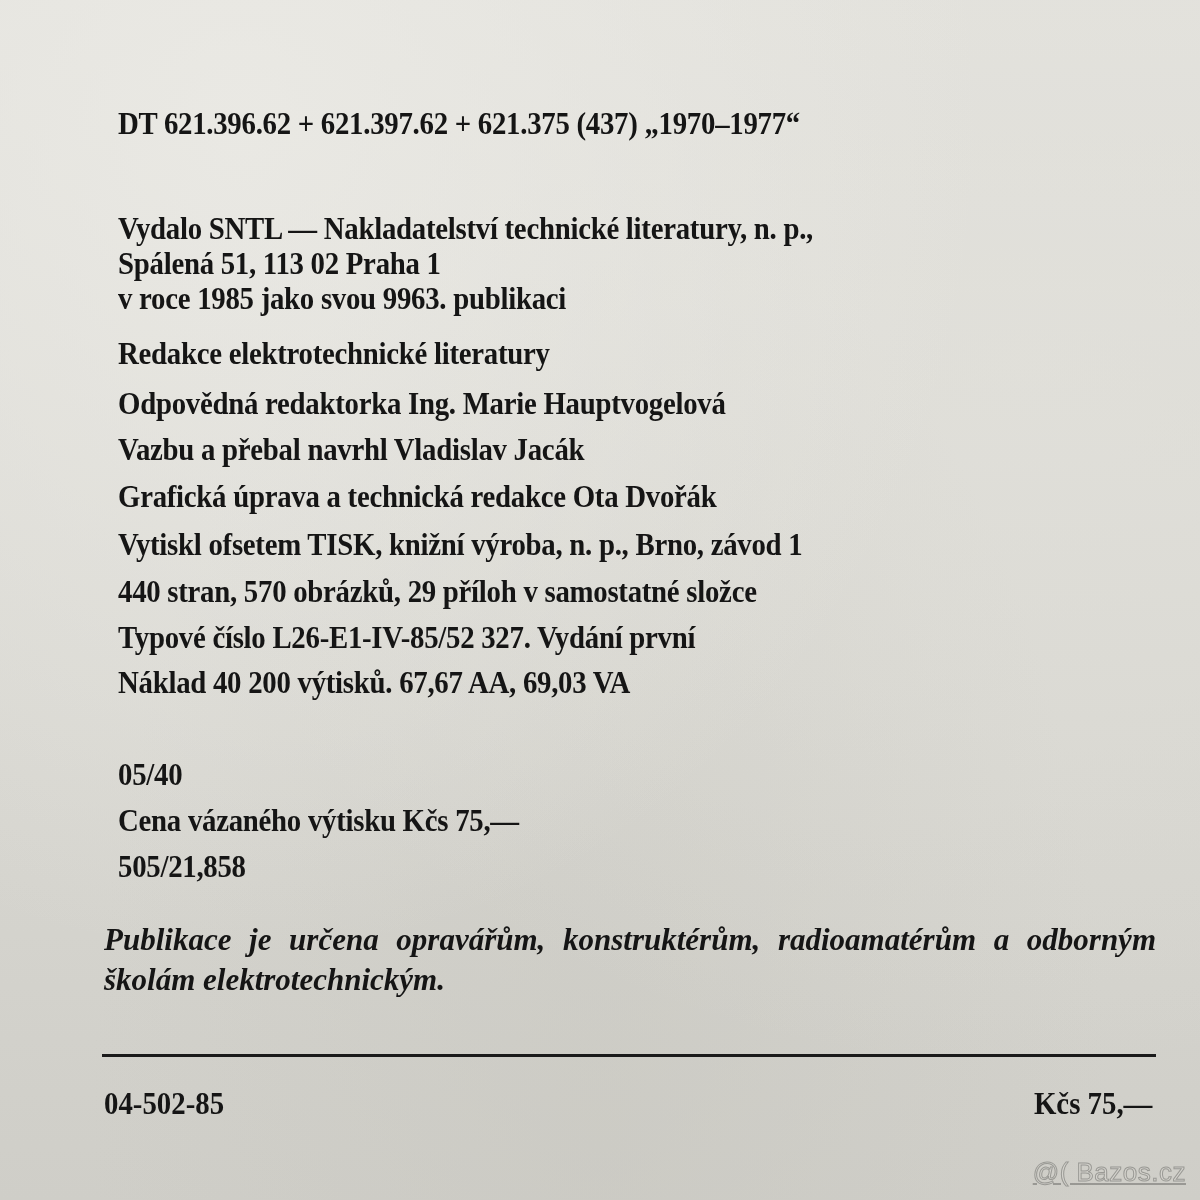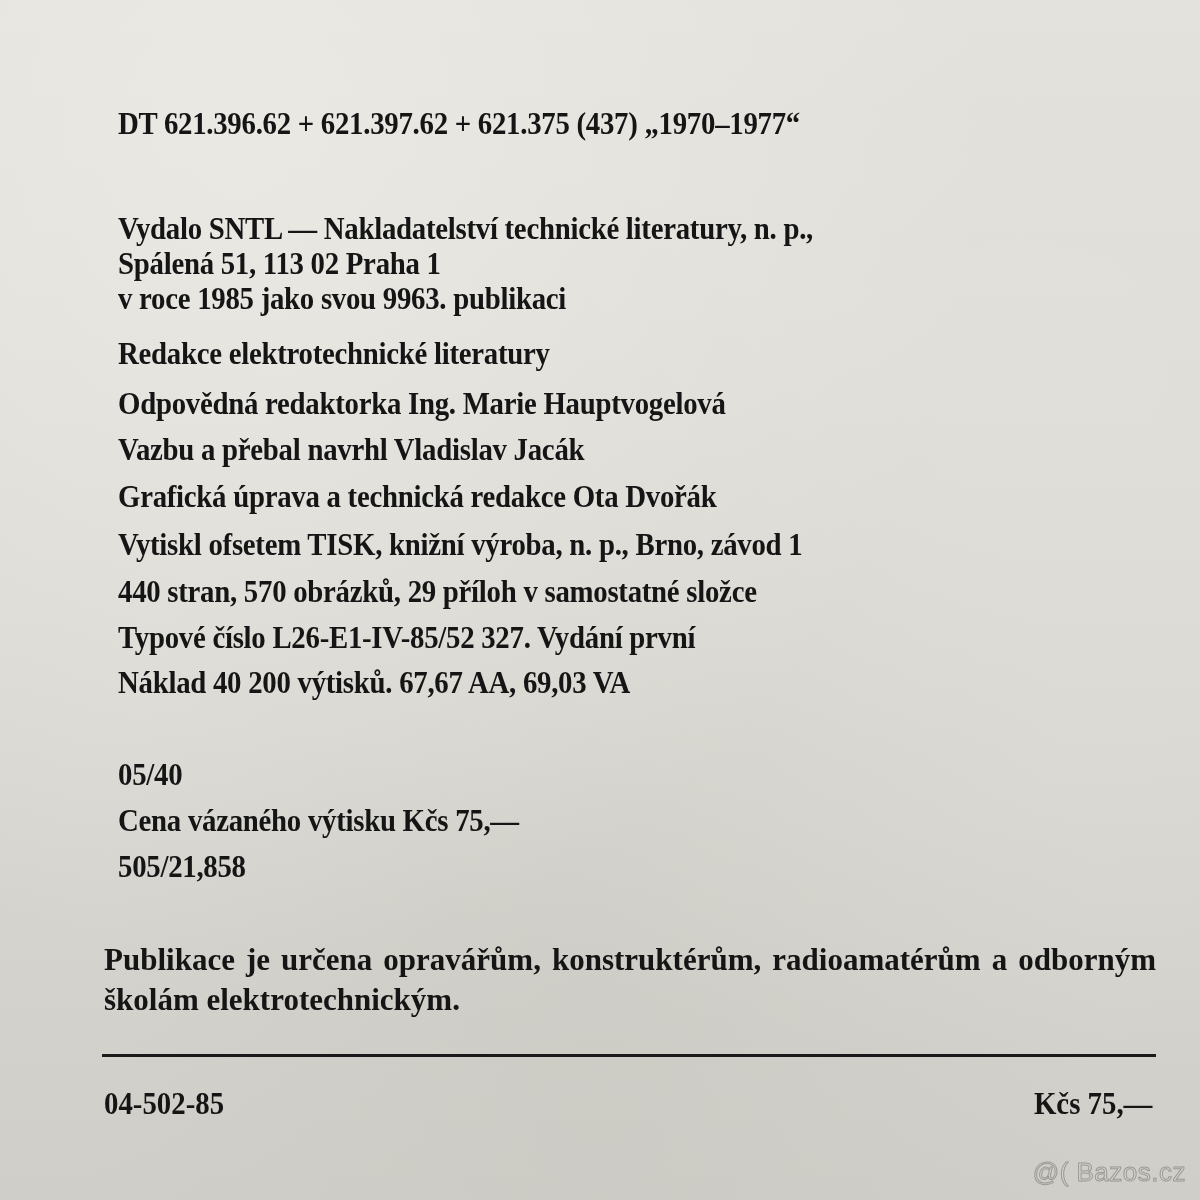--- a/index.html
+++ b/index.html
@@ -78,20 +78,21 @@
     }
     .watermark {
       position: absolute;
       right: 14px;
       bottom: 12px;
       font-family: "Liberation Sans", "DejaVu Sans", sans-serif;
       font-size: 26px;
       color: rgba(215,214,208,0.6);
       -webkit-text-stroke: 1px rgba(130,130,125,0.7);
       letter-spacing: 0.5px;
+      text-decoration: underline;
     }
   </style>
 </head>
 <body>
 
 <div class="page">
 
   <div class="line udc-line">DT 621.396.62 + 621.397.62 + 621.375 (437) „1970–1977“</div>
 
   <div class="line bold" style="top:211px">Vydalo SNTL — Nakladatelství technické literatury, n. p.,</div>
@@ -103,21 +104,21 @@
   <div class="line bold" style="top:479px">Grafická úprava a technická redakce Ota Dvořák</div>
   <div class="line bold" style="top:527px">Vytiskl ofsetem TISK, knižní výroba, n. p., Brno, závod 1</div>
   <div class="line bold" style="top:574px">440 stran, 570 obrázků, 29 příloh v samostatné složce</div>
   <div class="line bold" style="top:620px">Typové číslo L26-E1-IV-85/52 327. Vydání první</div>
   <div class="line bold" style="top:665px">Náklad 40 200 výtisků. 67,67 AA, 69,03 VA</div>
 
   <div class="line bold" style="top:757px">05/40</div>
   <div class="line bold" style="top:803px">Cena vázaného výtisku Kčs 75,—</div>
   <div class="line bold" style="top:849px">505/21,858</div>
 
-  <div class="audience" style="top:940px; font-weight:bold;">Publikace je určena opravářům, konstruktérům, radioamatérům a odborným školám elektrotechnickým.</div>
+  <div class="audience" style="top:920px; font-weight:bold;font-style:italic;">Publikace je určena opravářům, konstruktérům, radioamatérům a odborným školám elektrotechnickým.</div>
 
   <div class="rule"></div>
 
   <div class="footer-left">04-502-85</div>
   <div class="footer-right">Kčs 75,—</div>
 
   <div class="watermark">@( Bazos.cz</div>
 </div>
 
 </body></html>

